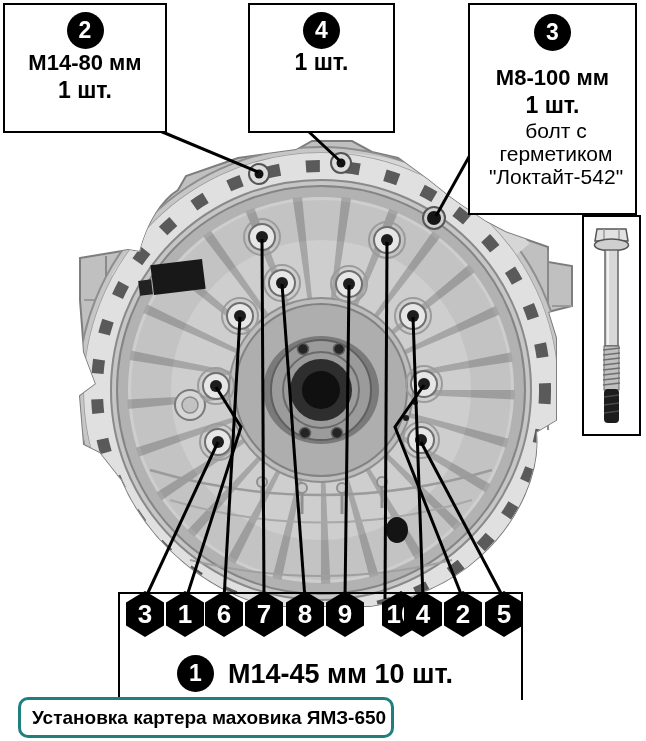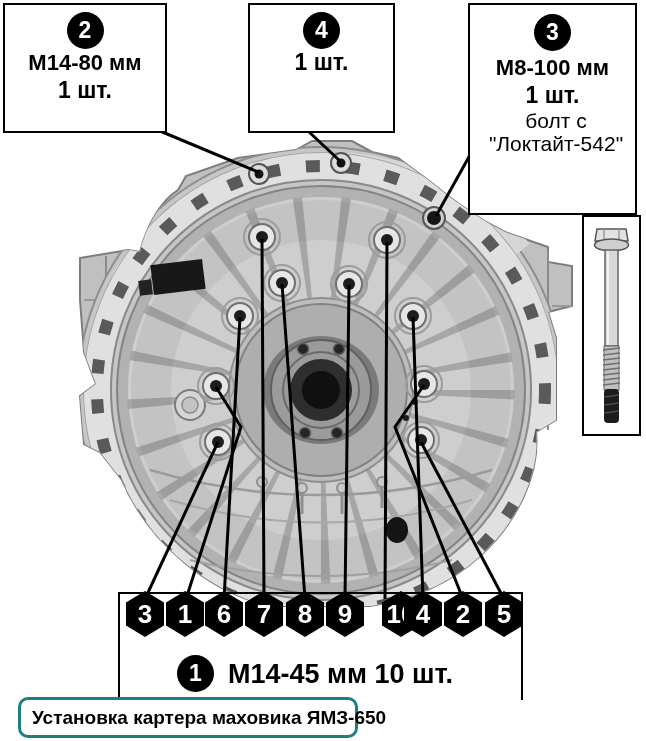--- a/index.html
+++ b/index.html
@@ -19,21 +19,21 @@
            border:2px solid #000;box-sizing:border-box;z-index:3;}
   
   .seqbox{position:absolute;left:118px;top:592px;width:405px;height:108px;box-sizing:border-box;
           border:2px solid #000;border-bottom:none;background:transparent;z-index:2;}
   .hex{position:absolute;width:38px;height:46px;background:#000;z-index:4;
        clip-path:polygon(50% 0,100% 25%,100% 75%,50% 100%,0 75%,0 25%);
        color:#fff;font-weight:bold;font-size:26px;line-height:46px;text-align:center;}
   .row1{position:absolute;left:177px;top:655px;z-index:4;display:flex;align-items:center;gap:14px;}
   .row1 .spec{font-size:27px;}
   
-  .caption{position:absolute;left:18px;top:697px;width:340px;height:41px;box-sizing:border-box;
+  .caption{position:absolute;left:18px;top:697px;width:376px;height:41px;box-sizing:border-box;
            background:#fff;border:3px solid #1f7f7f;border-radius:10px;z-index:6;
            font-weight:bold;font-size:19px;line-height:35px;padding-left:11px;white-space:nowrap;}
 </style>
 </head>
 <body>
 
 <div class="stage">
 
   <svg class="art" width="646" height="741" viewBox="0 0 646 741">
     <defs>
@@ -190,23 +190,24 @@
     <div class="qty">1 шт.</div>
   </div>
 
   <div class="cobox" style="left:248px;top:3px;width:147px;height:130px;padding-top:7px;">
     <div class="numcircle">4</div>
     <div class="qty">1 шт.</div>
   </div>
 
   <div class="cobox" style="left:468px;top:3px;width:169px;height:212px;padding-top:9px;">
     <div class="numcircle">3</div>
-    <div class="spec" style="margin-top:3px;">М8-100 мм</div>
+    <div class="spec" style="margin-top:13px;">М8-100 мм</div>
     <div class="qty">1 шт.</div>
     <div class="note">болт с</div>
+    <div class="note">герметиком</div>
     <div class="note">"Локтайт-542"</div>
   </div>
 
   <div class="boltbox">
     <svg width="55" height="217" viewBox="0 0 55 217">
       <polygon points="13,12 42,12 44,24 11,24" fill="#e2e2e2" stroke="#555" stroke-width="1.5"></polygon>
       <line x1="20" y1="12" x2="20" y2="24" stroke="#9a9a9a" stroke-width="1.5"></line>
       <line x1="35" y1="12" x2="35" y2="24" stroke="#9a9a9a" stroke-width="1.5"></line>
       <ellipse cx="27.5" cy="28" rx="17" ry="6" fill="#cfcfcf" stroke="#555" stroke-width="1.5"></ellipse>
       <rect x="21" y="33" width="13" height="96" fill="#d8d8d8" stroke="#666" stroke-width="1.5"></rect>

